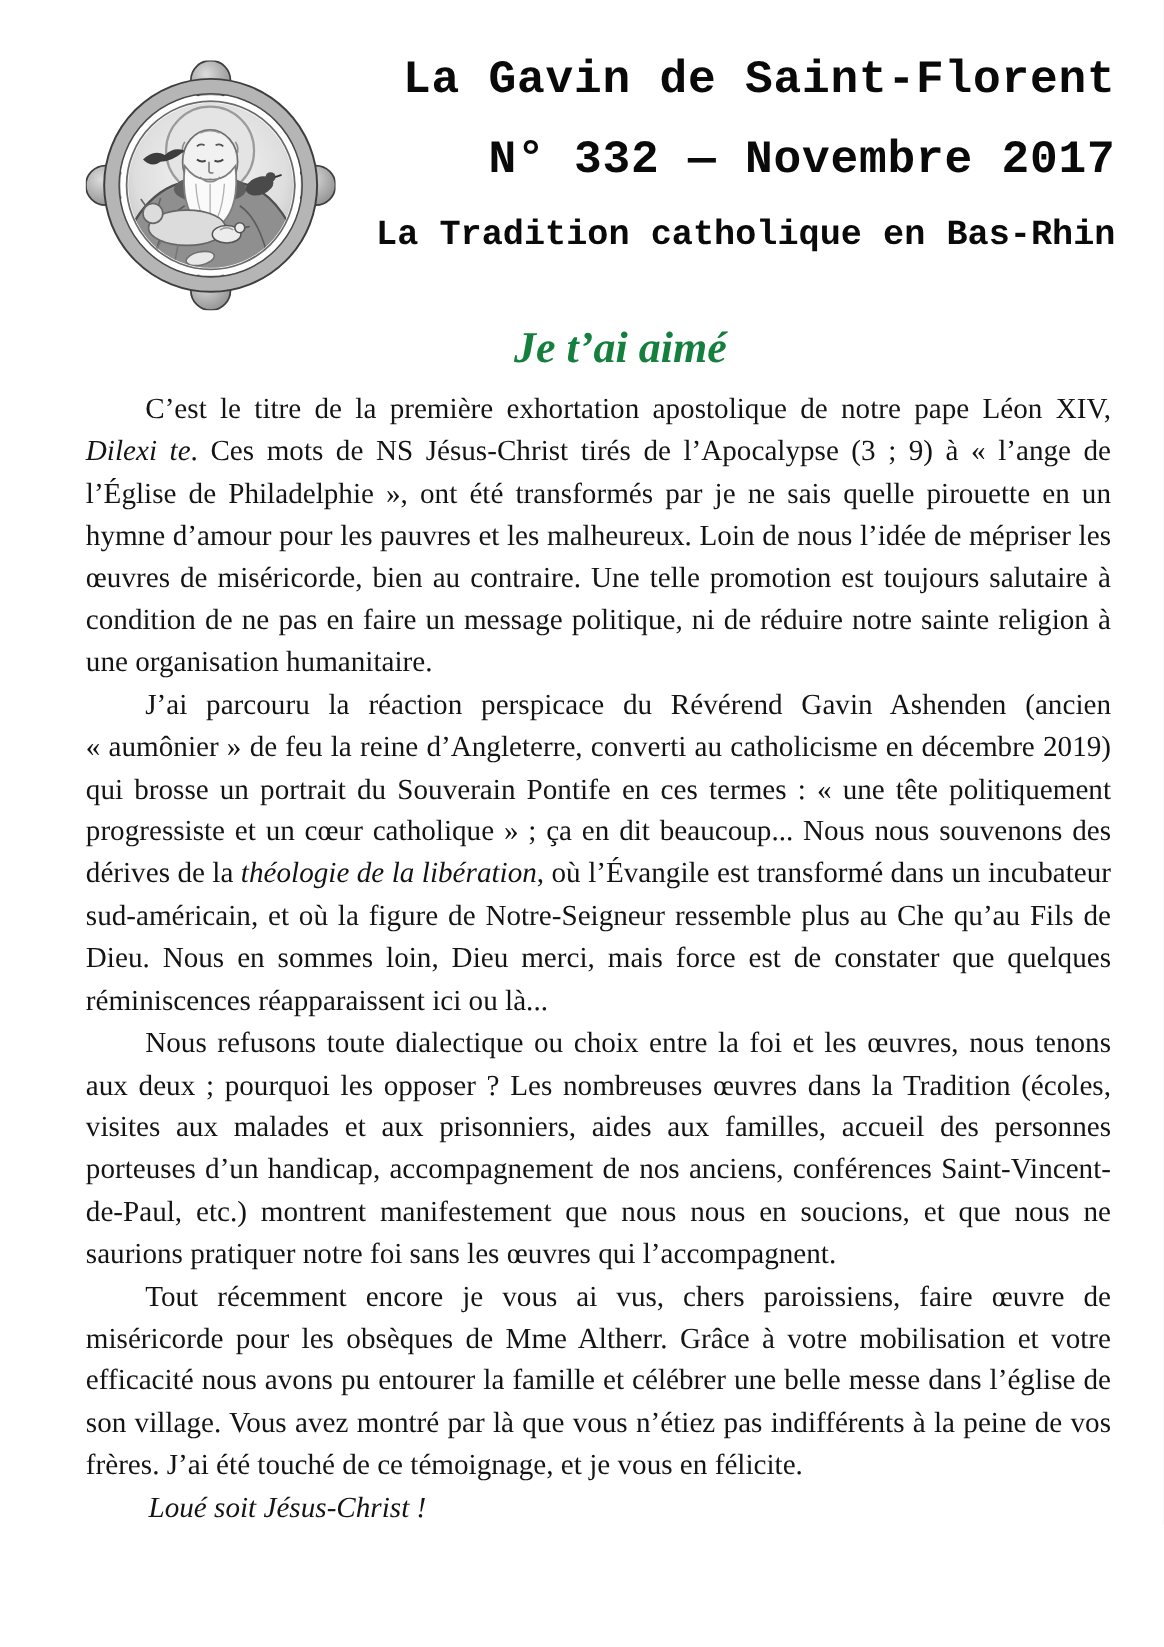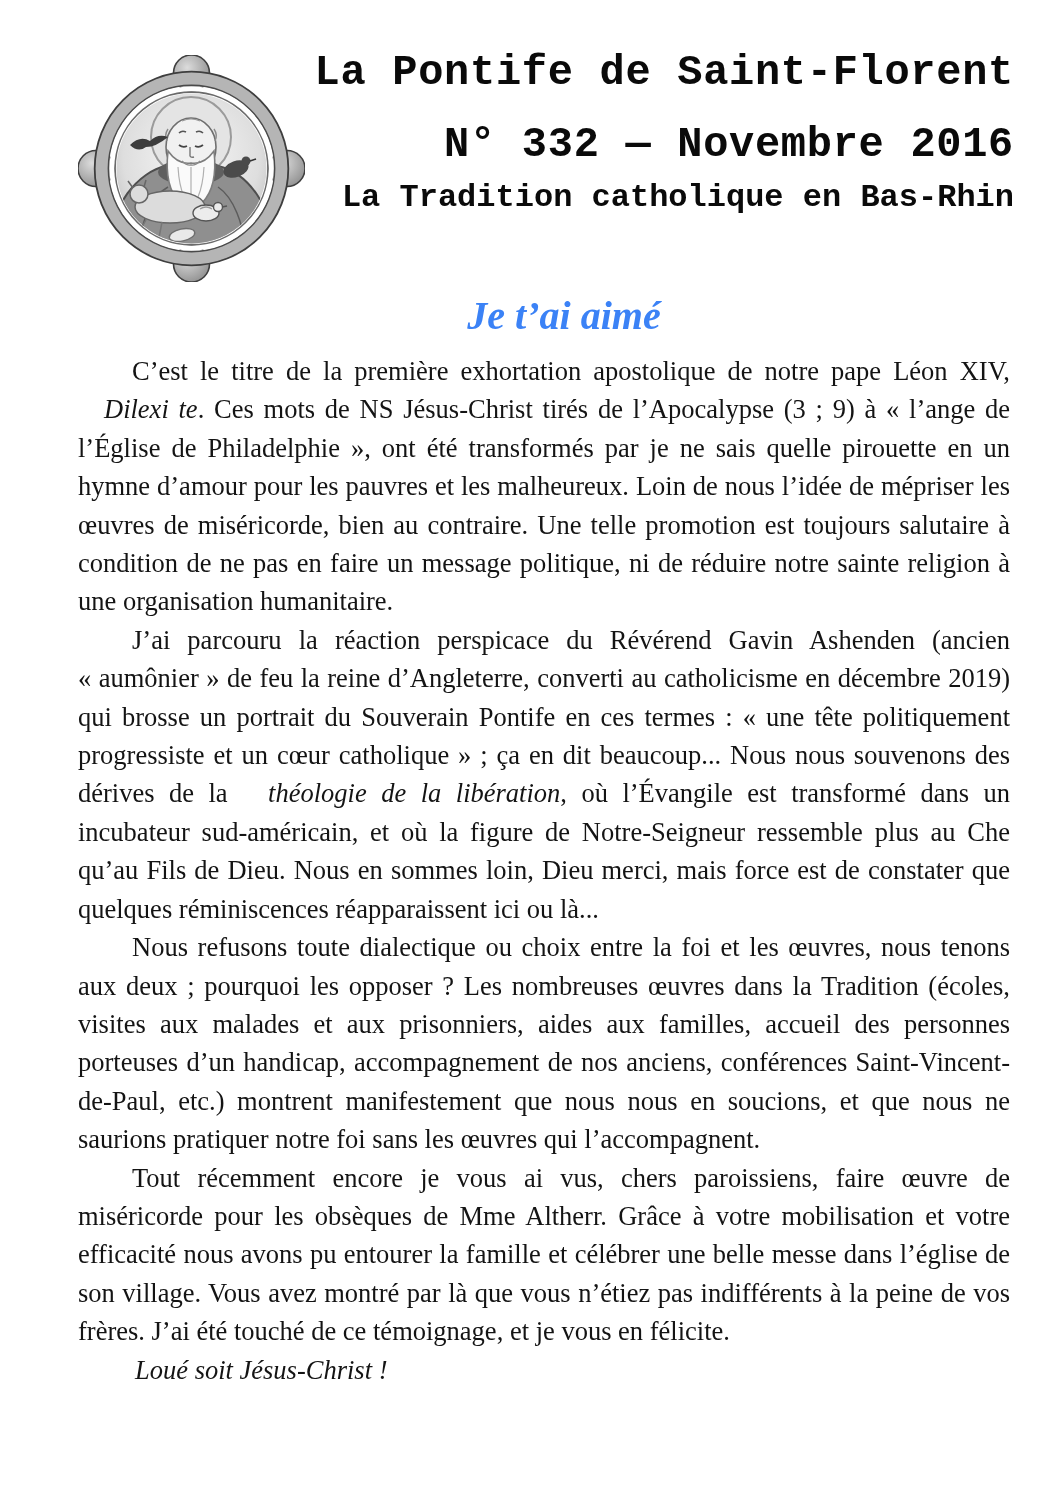--- a/index.html
+++ b/index.html
@@ -9,32 +9,32 @@
     font-family:"Liberation Serif", serif;color:#141414;
   }
   
   .logo{position:absolute;left:78px;top:55px;width:227px;height:227px;}
   .m-line{
     position:absolute;right:44px;white-space:nowrap;
     font-family:"Liberation Mono", monospace;font-weight:bold;color:#0a0a0a;
   }
   .m1{top:50px;font-size:42px;line-height:1.1;letter-spacing:0.7px;}
   .m2{top:122px;font-size:42px;line-height:1.1;letter-spacing:0.7px;}
-  .m3{top:180px;font-size:32px;line-height:1.1;}
+  .m3{top:196px;font-size:32px;line-height:1.1;}
   
   .article{position:absolute;left:78px;top:293px;width:932px;}
   .article h1{
     margin:0 0 13px 40px;text-align:center;
-    font-size:40px;line-height:46px;font-weight:bold;font-style:italic;color:#3b82f6;
+    font-size:40px;line-height:46px;font-weight:bold;font-style:italic;color:#15803d;
   }
   .article p{
     margin:0;text-align:justify;text-indent:54px;
     font-size:26.5px;line-height:38.4px;
   }
-  .article p em{font-style:italic;margin-left:26px;}
+  .article p em{font-style:italic;}
   .closing{font-style:italic;text-indent:57px !important;text-align:center;}
   .signature{
     text-align:right !important;text-indent:0 !important;
     font-weight:bold;font-size:30px !important;line-height:38px !important;margin-top:9px !important;
   }
 </style>
 </head>
 <body>
 
 <div class="page">
@@ -128,22 +128,22 @@
           <circle cx="140" cy="152" r="4.5" fill="#ececec"></circle>
           <path d="M144 152 L149 151"></path>
           <path d="M122 154 Q128 150 134 154" fill="none" stroke="#9a9a9a"></path>
         </g>
 
         <ellipse cx="104" cy="180" rx="13" ry="6" fill="#e9e9e9" stroke="#6f6f6f" stroke-width="1.4" transform="rotate(-12 104 180)"></ellipse>
       </g>
     </svg>
   </div>
 
-  <div class="m-line m1">La Pontife de Saint-Florent</div>
-  <div class="m-line m2">N° 332 — Novembre 2016</div>
+  <div class="m-line m1">La Gavin de Saint-Florent</div>
+  <div class="m-line m2">N° 332 — Novembre 2017</div>
   <div class="m-line m3">La Tradition catholique en Bas-Rhin</div>
 
   <div class="article">
     <h1>Je t’ai aimé</h1>
     <div id="paragraphs">
         <p><span>C’est le titre de la première exhortation apostolique de notre pape Léon XIV, </span><em>Dilexi te</em><span>. Ces mots de NS Jésus-Christ tirés de l’Apocalypse (3&nbsp;;&nbsp;9) à «&nbsp;l’ange de l’Église de Philadelphie&nbsp;», ont été transformés par je ne sais quelle pirouette en un hymne d’amour pour les pauvres et les malheureux. Loin de nous l’idée de mépriser les œuvres de miséricorde, bien au contraire. Une telle promotion est toujours salutaire à condition de ne pas en faire un message politique, ni de réduire notre sainte religion à une organisation humanitaire.</span></p>
         <p><span>J’ai parcouru la réaction perspicace du Révérend Gavin Ashenden (ancien «&nbsp;aumônier&nbsp;» de feu la reine d’Angleterre, converti au catholicisme en décembre 2019) qui brosse un portrait du Souverain Pontife en ces termes&nbsp;: «&nbsp;une tête politiquement progressiste et un cœur catholique&nbsp;»&nbsp;; ça en dit beaucoup... Nous nous souvenons des dérives de la </span><em>théologie de la libération</em><span>, où l’Évangile est transformé dans un incubateur sud-américain, et où la figure de Notre-Seigneur ressemble plus au Che qu’au Fils de Dieu. Nous en sommes loin, Dieu merci, mais force est de constater que quelques réminiscences réapparaissent ici ou là...</span></p>
         <p><span>Nous refusons toute dialectique ou choix entre la foi et les œuvres, nous tenons aux deux&nbsp;; pourquoi les opposer&nbsp;? Les nombreuses œuvres dans la Tradition (écoles, visites aux malades et aux prisonniers, aides aux familles, accueil des personnes porteuses d’un handicap, accompagnement de nos anciens, conférences Saint-Vincent-de-Paul, etc.) montrent manifestement que nous nous en soucions, et que nous ne saurions pratiquer notre foi sans les œuvres qui l’accompagnent.</span></p>
         <p><span>Tout récemment encore je vous ai vus, chers paroissiens, faire œuvre de miséricorde pour les obsèques de Mme Altherr. Grâce à votre mobilisation et votre efficacité nous avons pu entourer la famille et célébrer une belle messe dans l’église de son village. Vous avez montré par là que vous n’étiez pas indifférents à la peine de vos frères. J’ai été touché de ce témoignage, et je vous en félicite.</span></p>
       </div>

